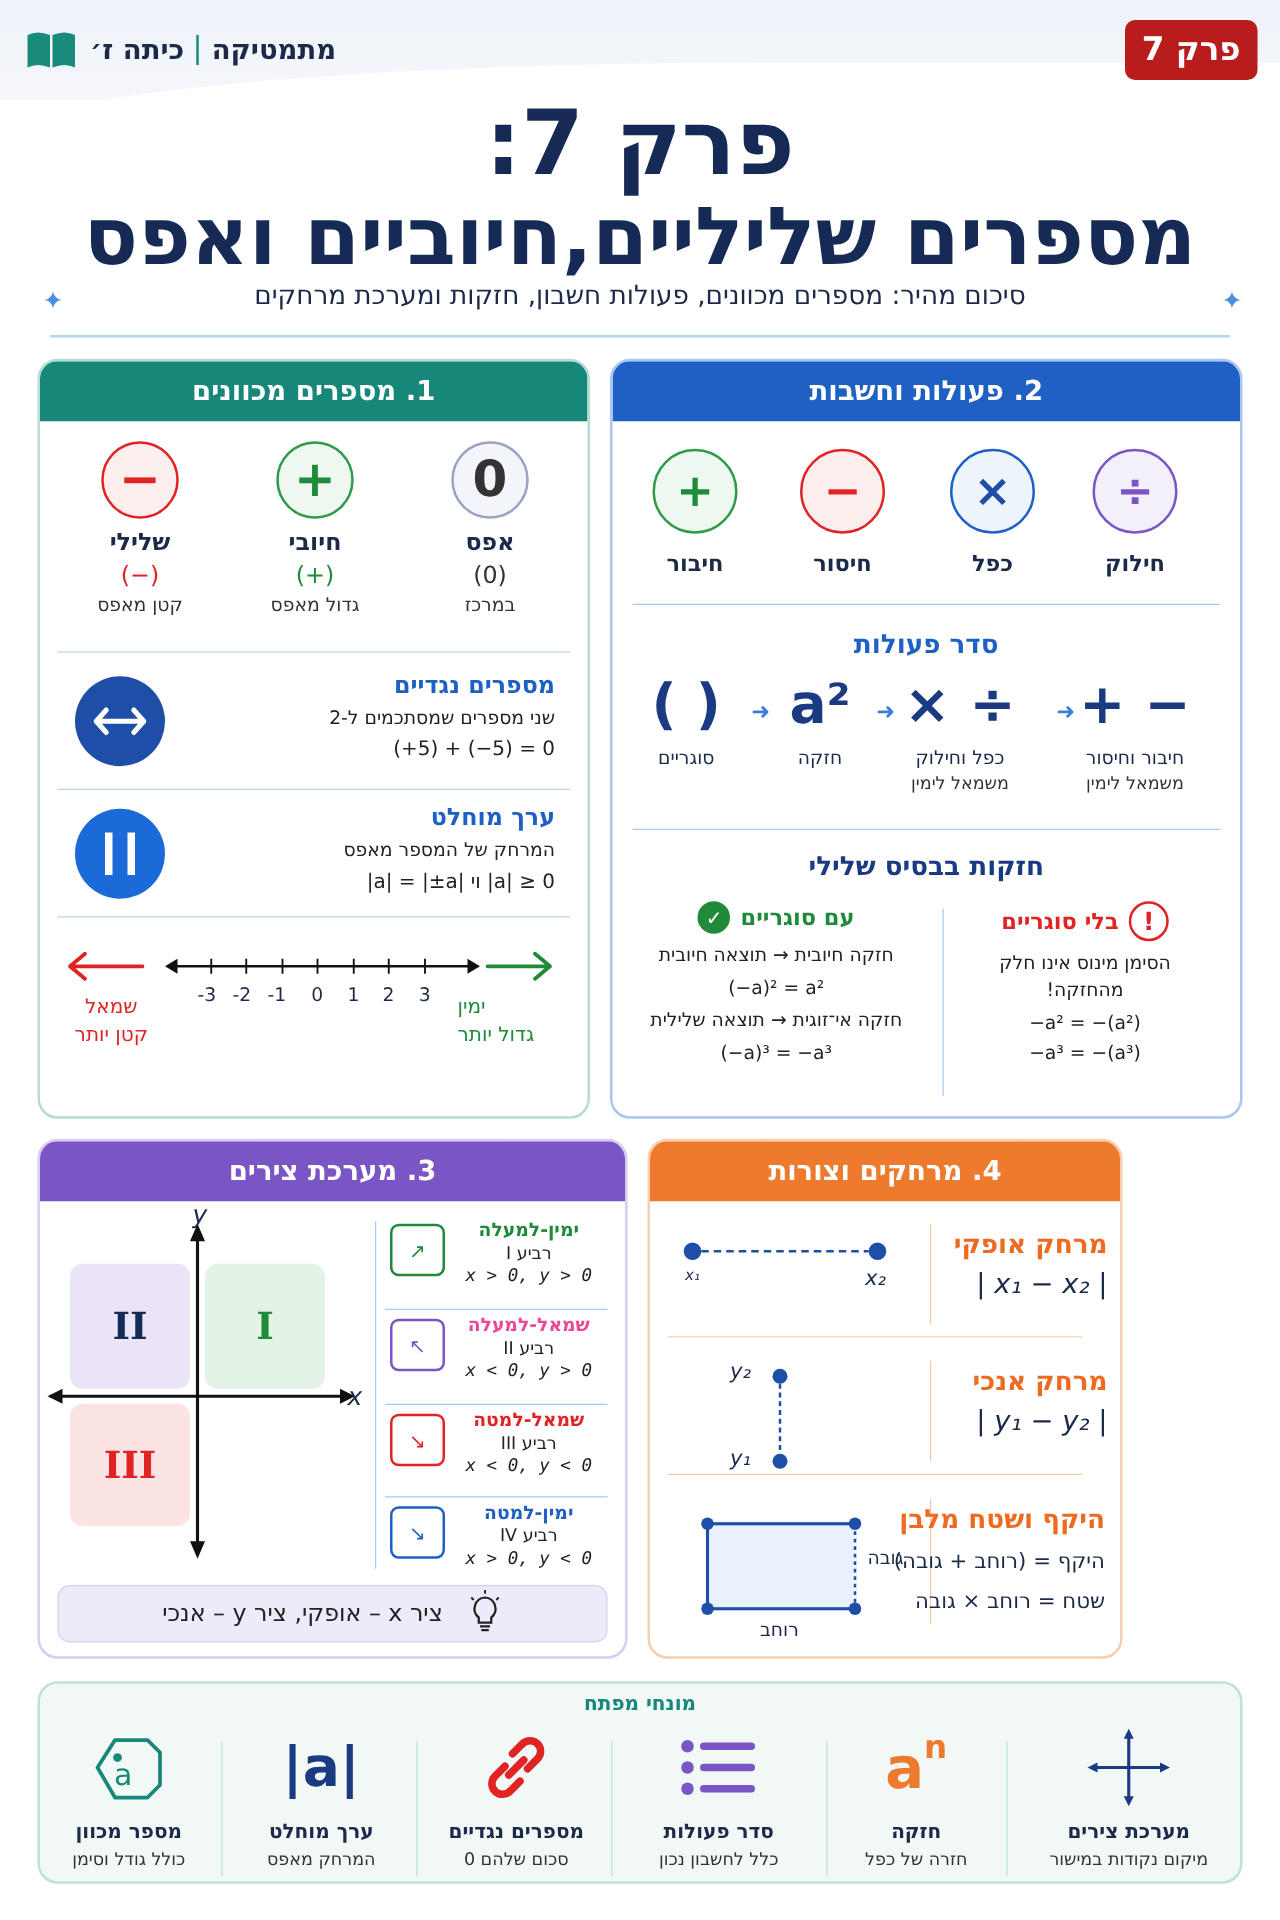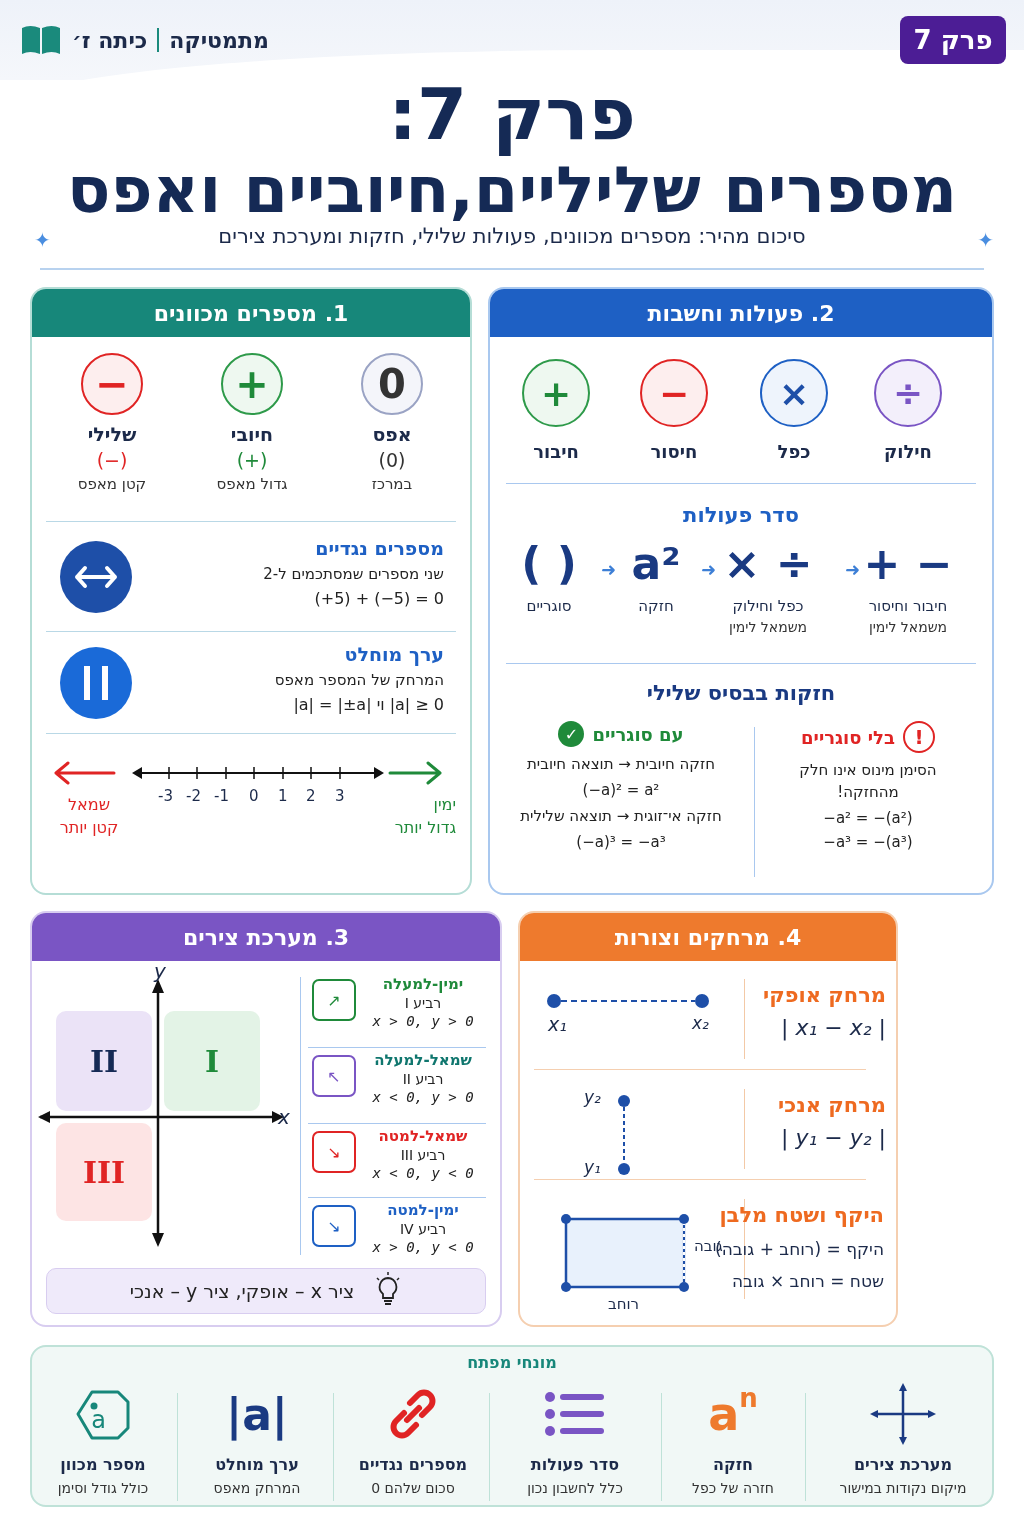--- a/index.html
+++ b/index.html
@@ -23,21 +23,21 @@
   .abs { position: absolute; }
   .brand {
     position: absolute; left: 20px; top: 20px; height: 40px;
     display: flex; align-items: center; gap: 10px; direction: ltr;
   }
   .brand .book svg { display: block; }
   .brand .grade, .brand .subject { font-weight: bold; font-size: 22px; color: #1c2a4a; direction: rtl; }
   .brand .sep { width: 2px; height: 24px; background: #1a8a7c; }
   .chapter-badge {
     position: absolute; right: 18px; top: 16px; width: 106px; height: 48px;
-    background: #4c1d95; color: #fff; border-radius: 8px;
+    background: #b91c1c; color: #fff; border-radius: 8px;
     display: flex; align-items: center; justify-content: center;
     font-size: 26px; font-weight: bold;
   }
   .title {
     position: absolute; left: 0; right: 0; top: 78px; text-align: center;
     font-family: "DejaVu Sans", sans-serif; font-weight: bold; color: #152a55;
     line-height: 1;
   }
   .title .l1 { font-size: 72px; display: block; height: 78px; }
   .title .l2 { font-size: 64px; display: block; margin-top: 2px; }
@@ -153,21 +153,21 @@
 </div>
 
 <div class="chapter-badge">פרק 7</div>
 
 <div class="title">
   <span class="l1">פרק 7:</span>
   <span class="l2">מספרים שליליים,חיוביים ואפס</span>
 </div>
 
 <span class="sparkle" style="left:34px;">✦</span>
-<div class="subtitle">סיכום מהיר: מספרים מכוונים, פעולות שלילי, חזקות ומערכת צירים</div>
+<div class="subtitle">סיכום מהיר: מספרים מכוונים, פעולות חשבון, חזקות ומערכת מרחקים</div>
 <span class="sparkle" style="right:30px;">✦</span>
 <div class="rule"></div>
 
 <div class="card c1">
   <div class="card-head">1. מספרים מכוונים</div>
 
   <div class="signs">
     <div class="sign" style="right:18px;">
       <div class="circ" style="border:2px solid #9aa3c4; background:#f4f5fa; color:#333;">0</div>
       <div class="name">אפס</div>
@@ -239,21 +239,21 @@
       <span class="abs" style="left:36px;">-2</span>
       <span class="abs" style="left:64px;">-1</span>
       <span class="abs" style="left:99px;">0</span>
       <span class="abs" style="left:128px;">1</span>
       <span class="abs" style="left:156px;">2</span>
       <span class="abs" style="left:185px;">3</span>
     </div>
     <svg class="abs" style="right:10px; top:24px;" width="60" height="30">
       <path d="M4 12 L54 12 M42 2 L54 12 L42 22" stroke="#1f8a3a" stroke-width="3" fill="none" stroke-linecap="round" stroke-linejoin="round"></path>
     </svg>
-    <div class="abs" style="right:0px; top:58px; width:90px; text-align:right; color:#1f8a3a; font-size:16px;">
+    <div class="abs" style="right:0px; top:58px; width:90px; text-align:left; color:#1f8a3a; font-size:16px;">
       <div>ימין</div>
       <div style="margin-top:4px;">גדול יותר</div>
     </div>
   </div>
 </div>
 
 <div class="card c2">
   <div class="card-head">2. פעולות וחשבות</div>
 
   <div class="ops">
@@ -354,21 +354,21 @@
     <div class="t">
       <div class="h" style="color:#1f8a3a;">ימין-למעלה</div>
       <div class="r">רביע I</div>
       <div class="c">x &gt; 0,  y &gt; 0</div>
     </div>
   </div>
   <div class="hr" style="right:14px; width:178px; top:134px; background:#a9c8ef;"></div>
   <div class="qinfo" style="top:136px;">
     <div class="ib" style="border-color:#7a55c4; color:#7a55c4;">↖</div>
     <div class="t">
-      <div class="h" style="color:#0f766e;">שמאל-למעלה</div>
+      <div class="h" style="color:#ec4899;">שמאל-למעלה</div>
       <div class="r">רביע II</div>
       <div class="c">x &lt; 0,  y &gt; 0</div>
     </div>
   </div>
   <div class="hr" style="right:14px; width:178px; top:210px; background:#a9c8ef;"></div>
   <div class="qinfo" style="top:212px;">
     <div class="ib" style="border-color:#e02424; color:#e02424;">↘</div>
     <div class="t">
       <div class="h" style="color:#e02424;">שמאל-למטה</div>
       <div class="r">רביע III</div>
@@ -407,21 +407,21 @@
   <div class="dist-row" style="top:70px;">
     <div class="lbl">
       <div class="h">מרחק אופקי</div>
       <div class="f">| x₁ − x₂ |</div>
     </div>
     <svg class="abs" style="left:24px; top:8px;" width="170" height="20">
       <circle cx="10" cy="10" r="7" fill="#1e4fa8"></circle>
       <circle cx="158" cy="10" r="7" fill="#1e4fa8"></circle>
       <path d="M17 10 L151 10" stroke="#1e4fa8" stroke-width="2" stroke-dasharray="6,4"></path>
     </svg>
-    <span class="abs" style="left:28px; top:30px; font-style:italic; font-size:19px;">x₁</span>
+    <span class="abs" style="left:28px; top:30px; font-style:italic; font-size:12px;">x₁</span>
     <span class="abs" style="left:172px; top:30px; font-style:italic; font-size:17px;">x₂</span>
   </div>
 
   <div class="hr" style="left:14px; right:30px; top:156px; background:#f5cfb0;"></div>
 
   <div class="dist-row" style="top:180px;">
     <div class="lbl">
       <div class="h">מרחק אנכי</div>
       <div class="f">| y₁ − y₂ |</div>
     </div>

